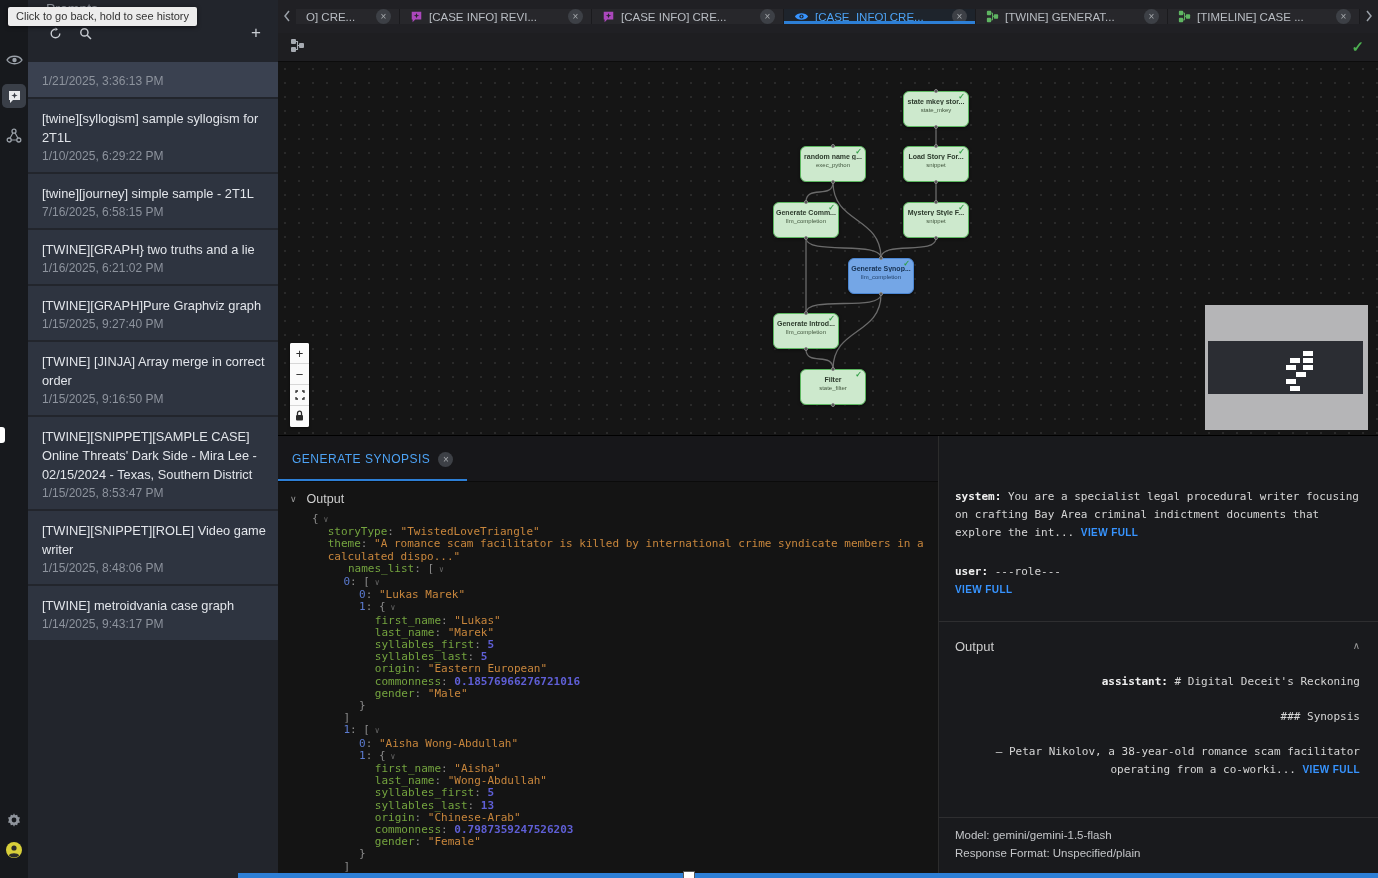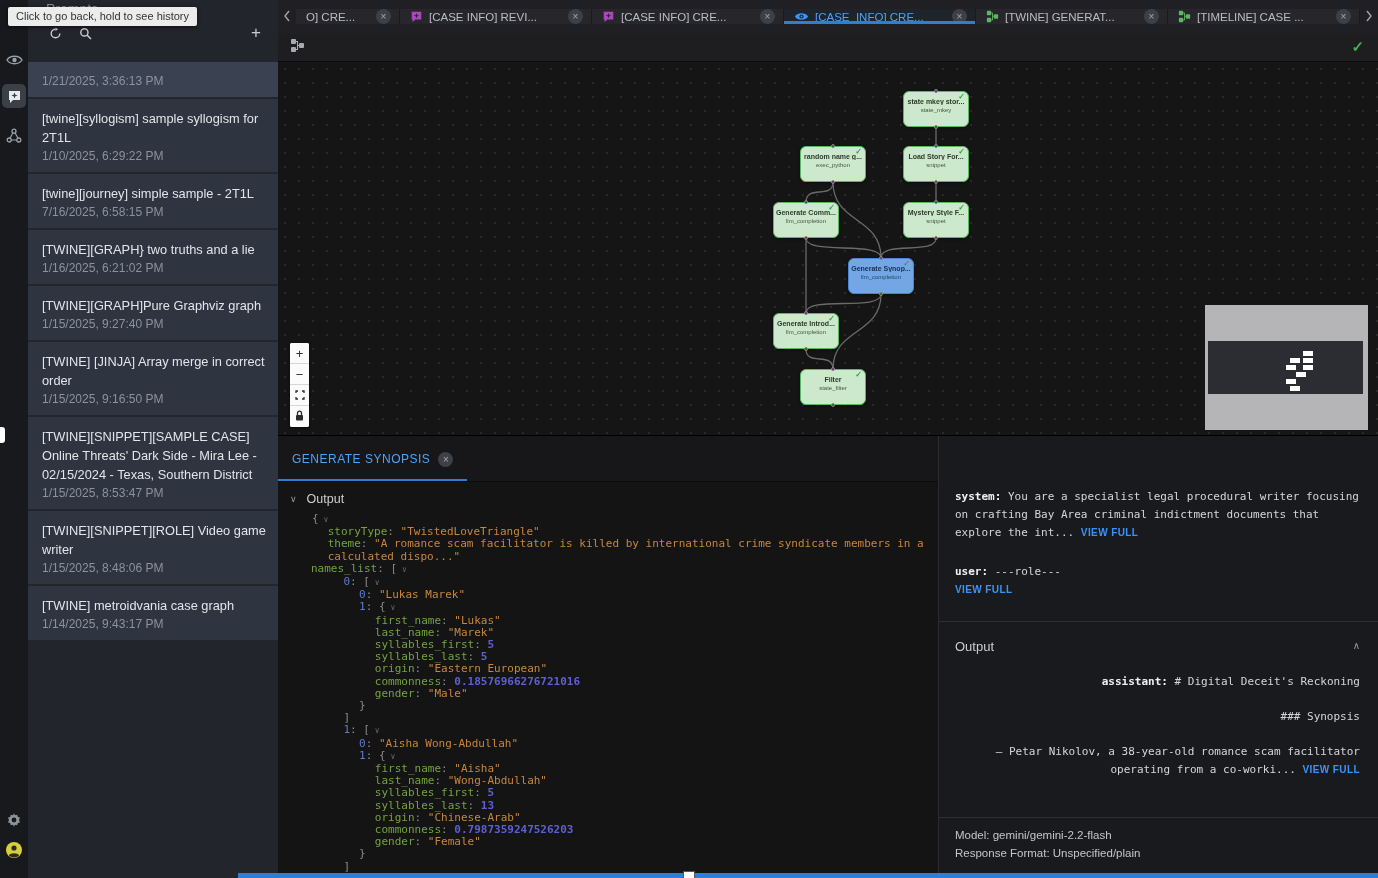--- a/index.html
+++ b/index.html
@@ -435,21 +435,21 @@
         </div>
         <div class="op-outrow">
           <span class="arr">∨</span>
           <span>Output</span>
         </div>
         <div class="code" id="json-host">
             <div class="json-line" style="padding-left: 34px;"><span class="tk-p">{</span><span class="tk-a"> ∨</span></div>
             <div class="json-line" style="padding-left: 49.7px;"><span class="tk-k">storyType</span><span class="tk-p">: </span><span class="tk-s">"TwistedLoveTriangle"</span></div>
             <div class="json-line" style="padding-left: 49.7px;"><span class="tk-k">theme</span><span class="tk-p">: </span><span class="tk-s">"A romance scam facilitator is killed by international crime syndicate members in a</span></div>
             <div class="json-line" style="padding-left: 49.7px;"><span class="tk-s">calculated dispo..."</span></div>
-            <div class="json-line" style="padding-left: 33px;"><span class="tk-k">names_list</span><span class="tk-p">: [</span><span class="tk-a"> ∨</span></div>
+            <div class="json-line" style="padding-left: 70px;"><span class="tk-k">names_list</span><span class="tk-p">: [</span><span class="tk-a"> ∨</span></div>
             <div class="json-line" style="padding-left: 65.4px;"><span class="tk-x">0</span><span class="tk-p">: [</span><span class="tk-a"> ∨</span></div>
             <div class="json-line" style="padding-left: 81.1px;"><span class="tk-x">0</span><span class="tk-p">: </span><span class="tk-s">"Lukas Marek"</span></div>
             <div class="json-line" style="padding-left: 81.1px;"><span class="tk-x">1</span><span class="tk-p">: {</span><span class="tk-a"> ∨</span></div>
             <div class="json-line" style="padding-left: 96.8px;"><span class="tk-k">first_name</span><span class="tk-p">: </span><span class="tk-s">"Lukas"</span></div>
             <div class="json-line" style="padding-left: 96.8px;"><span class="tk-k">last_name</span><span class="tk-p">: </span><span class="tk-s">"Marek"</span></div>
             <div class="json-line" style="padding-left: 96.8px;"><span class="tk-k">syllables_first</span><span class="tk-p">: </span><span class="tk-n">5</span></div>
             <div class="json-line" style="padding-left: 96.8px;"><span class="tk-k">syllables_last</span><span class="tk-p">: </span><span class="tk-n">5</span></div>
             <div class="json-line" style="padding-left: 96.8px;"><span class="tk-k">origin</span><span class="tk-p">: </span><span class="tk-s">"Eastern European"</span></div>
             <div class="json-line" style="padding-left: 96.8px;"><span class="tk-k">commonness</span><span class="tk-p">: </span><span class="tk-n">0.18576966276721016</span></div>
             <div class="json-line" style="padding-left: 96.8px;"><span class="tk-k">gender</span><span class="tk-p">: </span><span class="tk-s">"Male"</span></div>
@@ -491,21 +491,21 @@
         <div>
           <div class="para"><span class="mlabel">assistant:</span> <span># Digital Deceit's Reckoning</span></div>
           <div class="para">### Synopsis</div>
           <div class="para">
             <span>— Petar Nikolov, a 38-year-old romance scam facilitator operating from a co-worki...</span>
             <span class="viewfull">VIEW FULL</span>
           </div>
         </div>
 
         <div class="model-box">
-          <div>Model: gemini/gemini-2.2-flash</div>
+          <div>Model: gemini/gemini-1.5-flash</div>
           <div>Response Format: Unspecified/plain</div>
         </div>
       </section>
 
     </div>
   </div>
 
   <div class="left-handle"></div>
   <div class="hscroll">
     <div class="thumb"></div>

